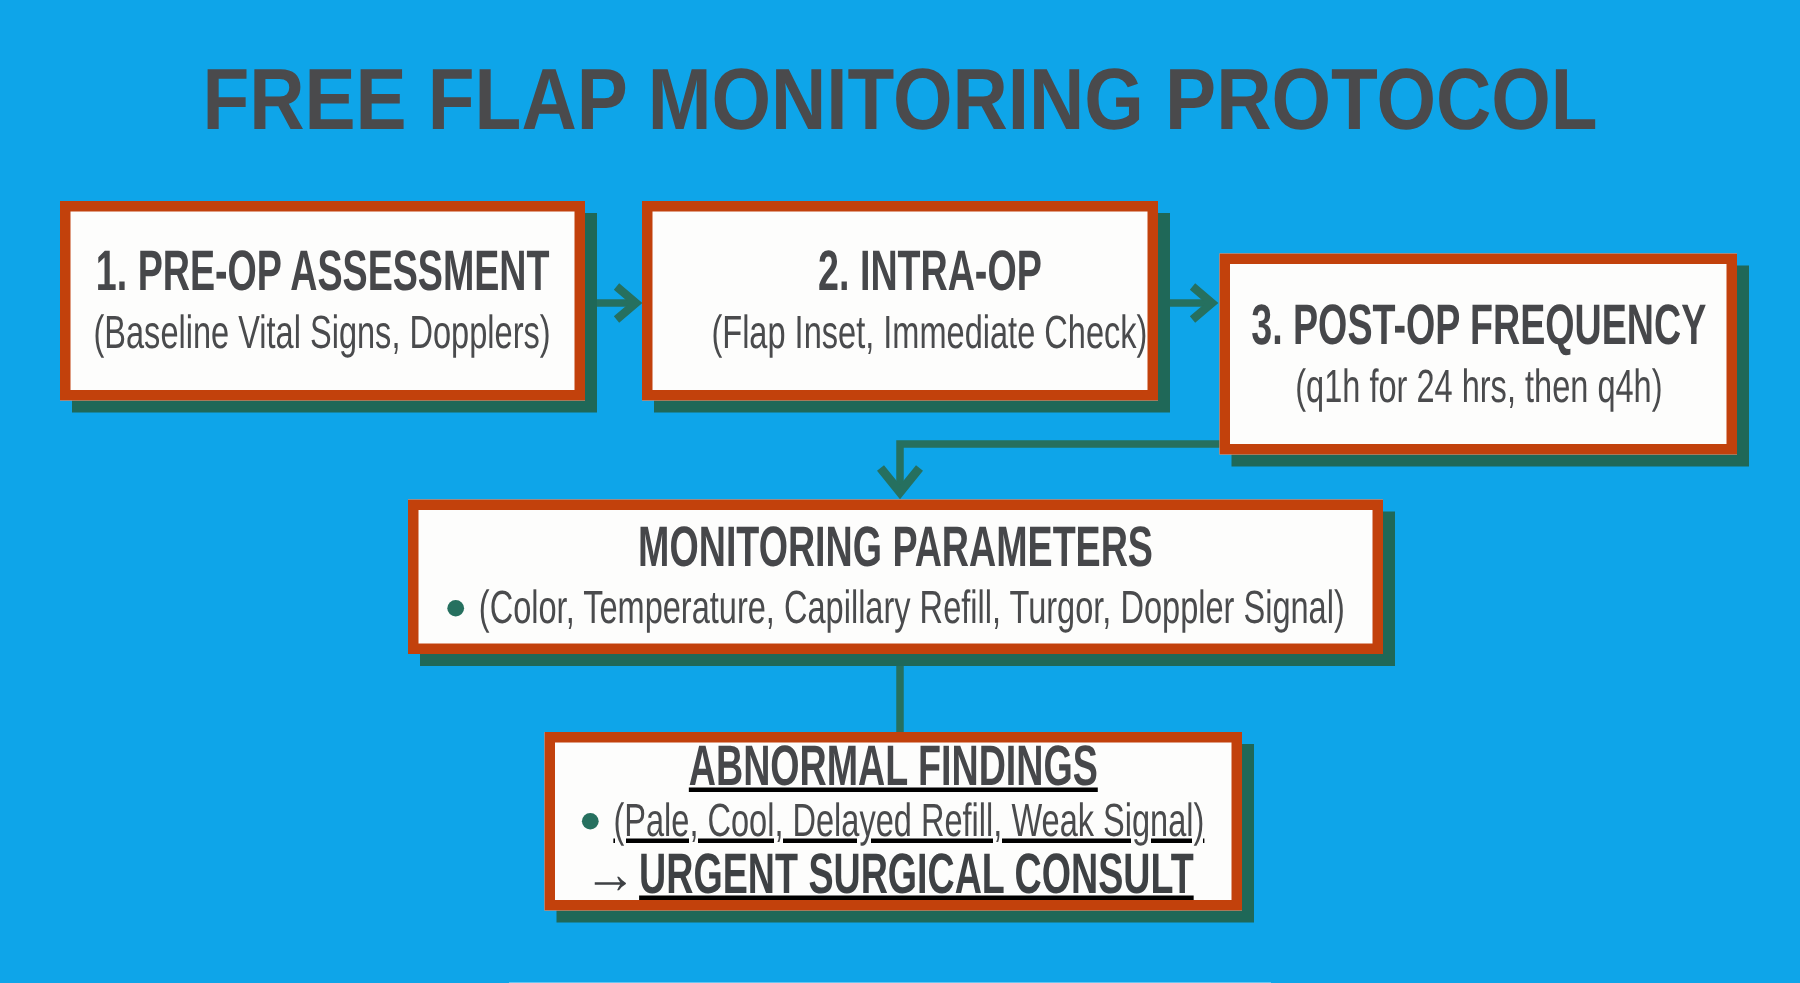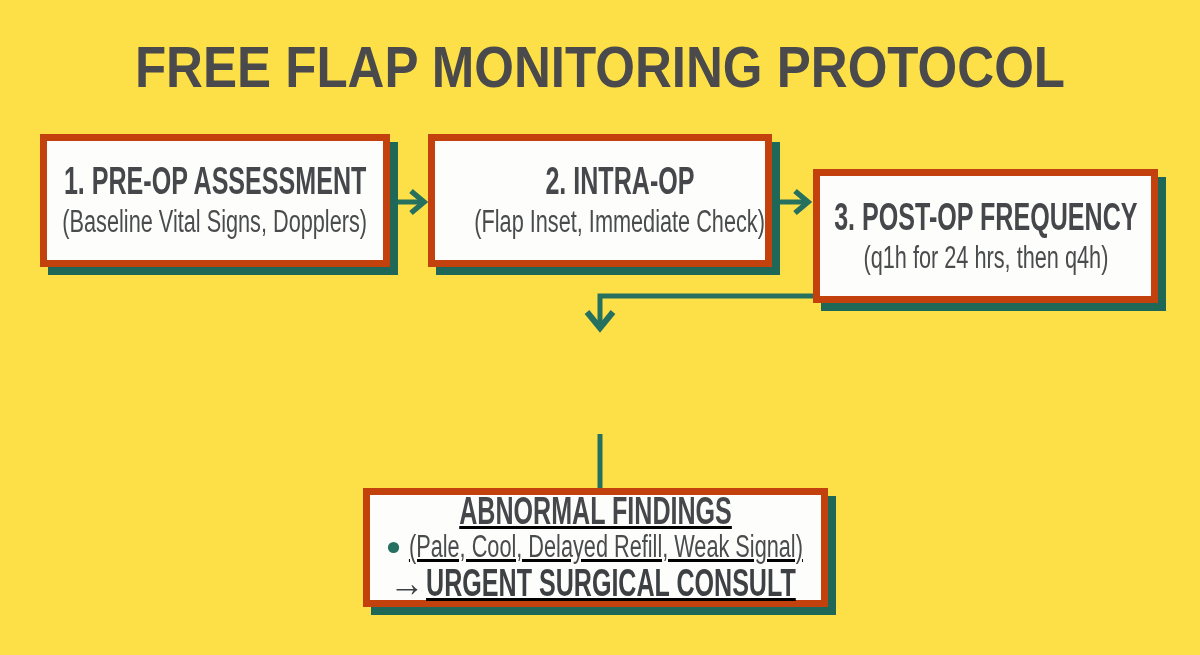--- a/index.html
+++ b/index.html
@@ -2,21 +2,21 @@
 <html><head>
 <meta charset="utf-8">
 <style>
   html, body { margin: 0; padding: 0; }
   body { overflow: hidden; font-family: "Liberation Sans", "DejaVu Sans", sans-serif; }
 
   .canvas {
     position: relative;
     width: 1200px;
     height: 655px;
-    background: #fde047;
+    background: #0ea5e9;
     overflow: hidden;
   }
 
   .connectors {
     position: absolute;
     left: 0; top: 0;
     z-index: 1;
   }
 
   .title {
@@ -131,20 +131,27 @@
   <div class="node node-intraop">
     <div class="heading">2. INTRA-OP</div>
     <div class="subline">(Flap Inset, Immediate Check)</div>
   </div>
 
   <div class="node node-postop">
     <div class="heading">3. POST-OP FREQUENCY</div>
     <div class="subline">(q1h for 24 hrs, then q4h)</div>
   </div>
 
+  <div class="node node-monitoring">
+    <div class="heading">MONITORING PARAMETERS</div>
+    <div class="subline">
+      <span class="dot"></span>
+      <span>(Color, Temperature, Capillary Refill, Turgor, Doppler Signal)</span>
+    </div>
+  </div>
 
   <div class="node node-abnormal">
     <div class="heading">ABNORMAL FINDINGS</div>
     <div class="subline">
       <span class="dot"></span>
       <span>(Pale, Cool, Delayed Refill, Weak Signal)</span>
     </div>
     <div class="action-line">
       <span class="action-arrow">→</span><span>URGENT SURGICAL CONSULT</span>
     </div>

